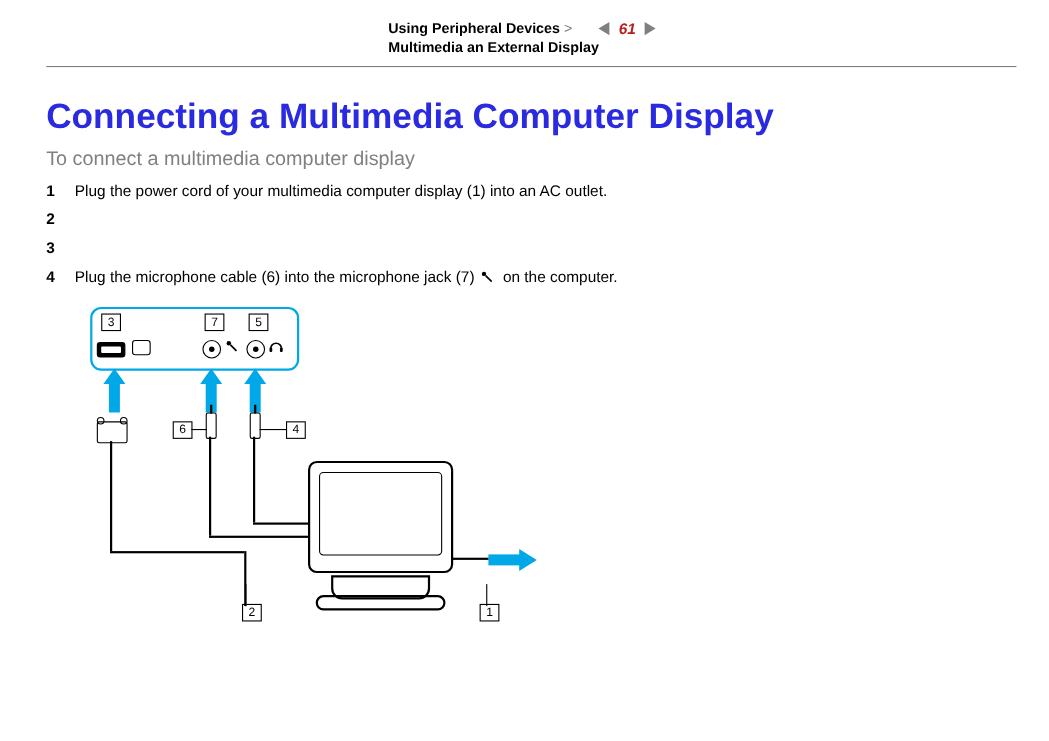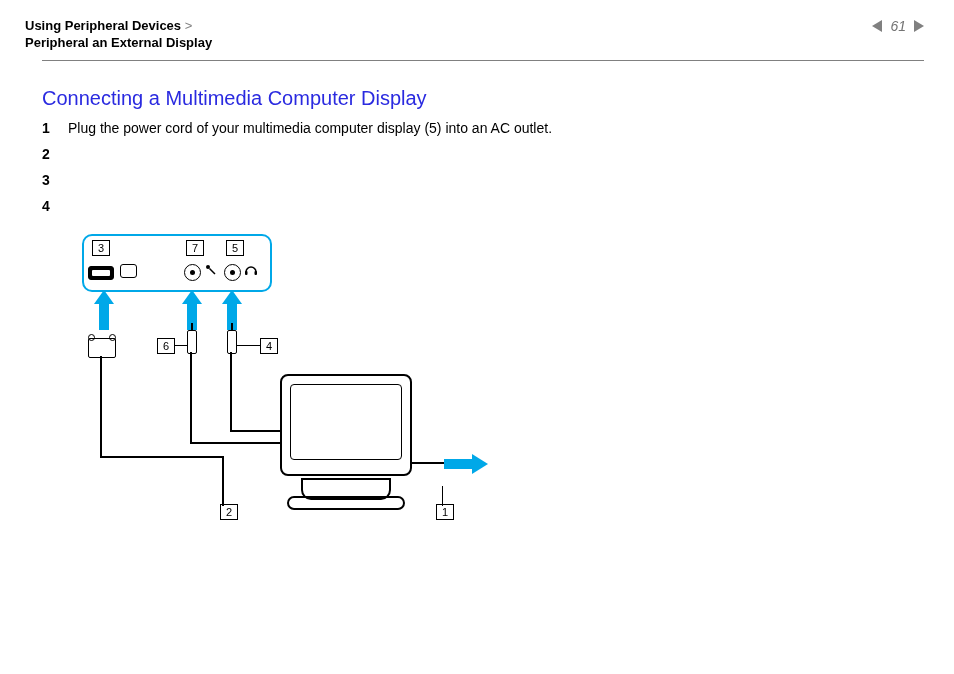--- a/index.html
+++ b/index.html
@@ -1,28 +1,28 @@
 <!DOCTYPE html>
 <html><head>
 <meta charset="utf-8">
 <style>
   html,body{margin:0;padding:0;font-family:Helvetica,Arial,sans-serif;background:#fff;color:#000}
   .page{width:954px;height:674px;position:relative;background:#fff}
-  .header{display:flex;justify-content:space-between;align-items:flex-start;padding:18px 30px 10px 25px}
+  .header{display:flex;justify-content:center;align-items:flex-start;padding:18px 30px 10px 25px}
   .breadcrumb{font-size:13px;font-weight:700}
   .breadcrumb .sep{color:#808080;font-weight:400}
   .breadcrumb .line2{display:block;margin-top:2px}
   .pagenav{display:flex;align-items:center;gap:8px}
-  .pagenum{font-size:14px;font-weight:400;font-style:italic;color:#737373}
+  .pagenum{font-size:14px;font-weight:700;font-style:italic;color:#b91c1c}
   .tri{width:0;height:0;border-top:6px solid transparent;border-bottom:6px solid transparent}
   .tri.left{border-right:10px solid #808080}
   .tri.right{border-left:10px solid #808080}
   .hr{height:1px;background:#808080;margin:0 30px 0 42px}
   .content{padding:26px 30px 0 42px}
-  h1{color:#2a2ae0;font-size:20px;font-weight:400;margin:0 0 10px 0}
+  h1{color:#2a2ae0;font-size:32px;font-weight:700;margin:0 0 10px 0}
   .intro{font-size:14px;margin:0 0 14px 0}
   h2{color:#808080;font-size:18px;font-weight:400;margin:0 0 10px 0}
   ol.steps{list-style:none;padding:0;margin:0;font-size:14px;counter-reset:step}
   ol.steps li{display:flex;align-items:center;gap:12px;margin:0 0 10px 0}
   ol.steps li .num{font-weight:700;min-width:14px;flex-shrink:0}
   .inline-icon{display:inline-flex;width:14px;height:12px;vertical-align:middle;margin:0 2px}
   .diagram{margin:20px 0 0 40px;position:relative;width:460px;height:290px}
   .panel{position:absolute;left:0;top:0;width:186px;height:54px;border:2px solid #00a8e8;border-radius:10px}
   .port{position:absolute}
   .vga{left:6px;top:32px;width:24px;height:12px;border:1.5px solid #000;border-radius:3px;background:#000;display:flex;align-items:center;justify-content:center}
@@ -91,45 +91,52 @@
   .pcord{position:absolute;left:328px;top:228px;width:34px;height:2px;background:#000}
 </style>
 </head>
 <body>
 
 <div class="page">
   <div class="header">
     <div class="breadcrumb">
       <span>Using Peripheral Devices</span>
       <span class="sep">&gt;</span>
-      <span class="line2">Peripheral an External Display</span>
+      <span class="line2">Multimedia an External Display</span>
     </div>
     <div class="pagenav">
       <div class="tri left"></div>
       <div class="pagenum">61</div>
       <div class="tri right"></div>
     </div>
   </div>
   <div class="hr"></div>
 
   <div class="content">
     <h1>Connecting a Multimedia Computer Display</h1>
+    <h2>To connect a multimedia computer display</h2>
     <ol class="steps" id="steps">
         <li>
           <span class="num">1</span>
-          <span>Plug the power cord of your multimedia computer display (5) into an AC outlet.</span>
+          <span>Plug the power cord of your multimedia computer display (1) into an AC outlet.</span>
         </li>
         <li>
           <span class="num">2</span>
         </li>
         <li>
           <span class="num">3</span>
         </li>
         <li>
           <span class="num">4</span>
+          <span>Plug the microphone cable (6) into the microphone jack (7) <span class="inline-icon">
+              <svg width="12" height="12" viewBox="0 0 12 12">
+                <circle cx="3" cy="3" r="2" fill="#000"></circle>
+                <line x1="4.5" y1="4.5" x2="10" y2="10" stroke="#000" stroke-width="1.5"></line>
+              </svg>
+            </span> on the computer.</span>
         </li>
       </ol>
 
     <div class="diagram">
       <div class="panel"></div>
       <div class="port vga"></div>
       <div class="port mon"></div>
       <div class="port jack mic"></div>
       <div class="port jack hp"></div>
       <div class="glyph mic">

